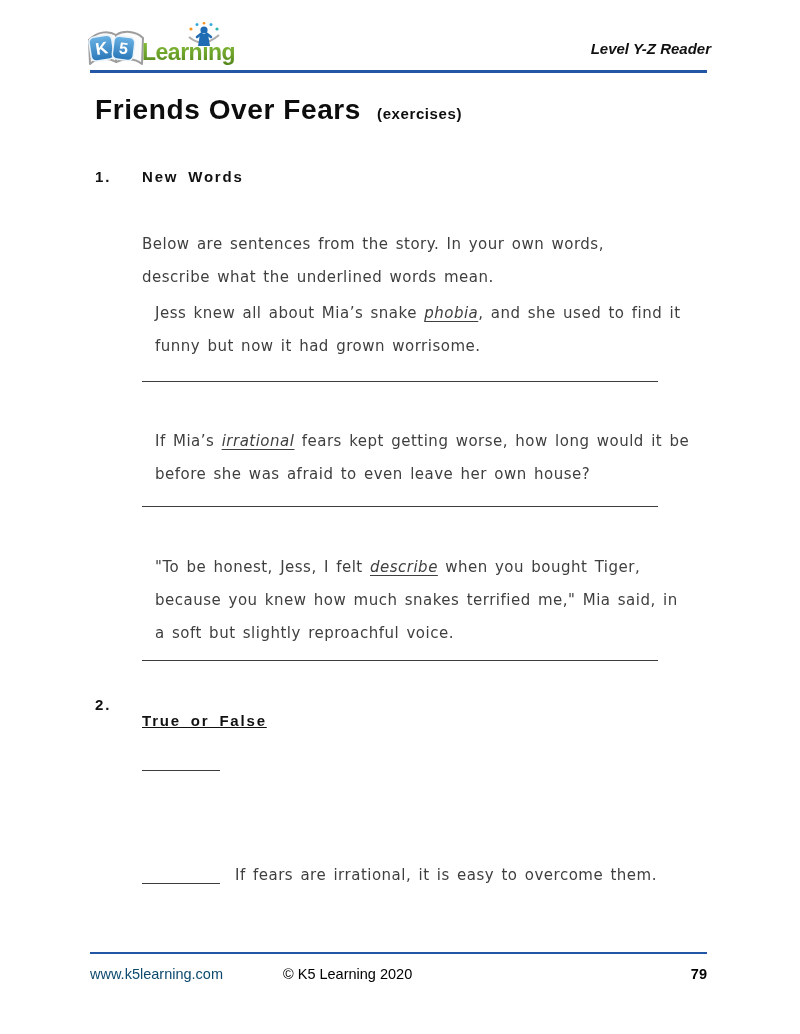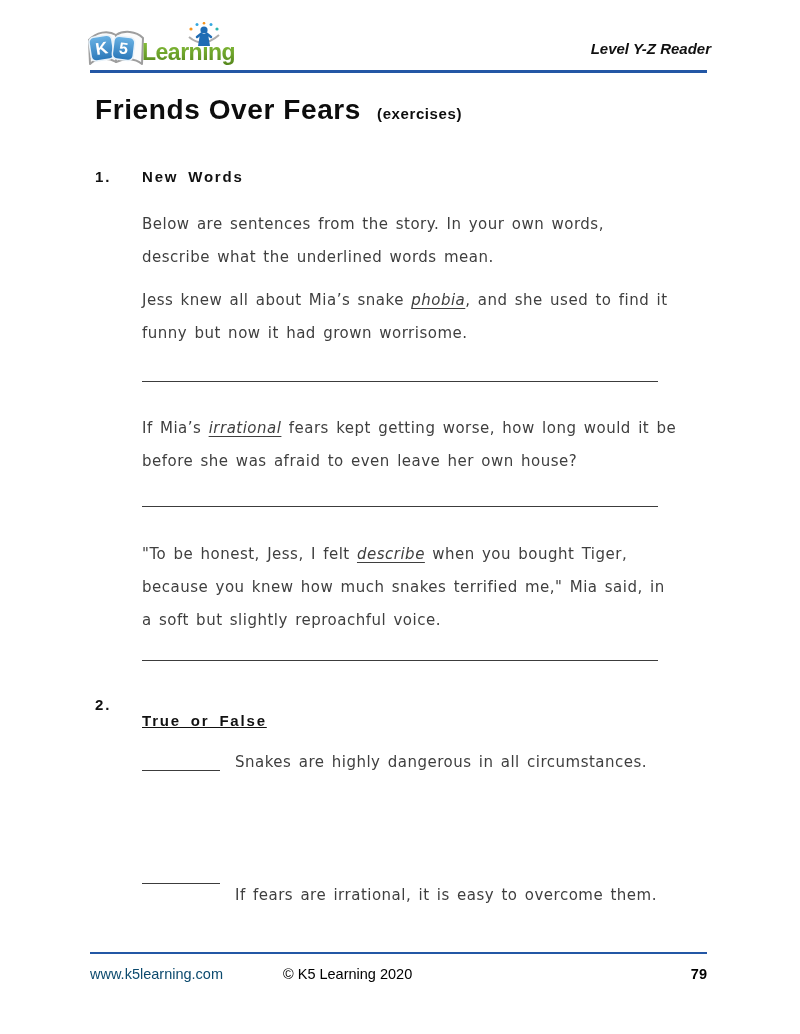--- a/index.html
+++ b/index.html
@@ -45,24 +45,24 @@
   .s1-head{ left:142px; top:168px; }
   .s2-num { left:95px;  top:696px; }
   .s2-head{ left:142px; top:712px;text-decoration:underline; }
 
   
   .bodytext {
     font-family:"DejaVu Sans", sans-serif;
     font-size:15px; line-height:33px; color:#3f3f3f;
     letter-spacing:0.5px; word-spacing:2px;
   }
-  .intro { position:absolute; left:142px; top:208px; }
+  .intro { position:absolute; left:142px; top:228px; }
   .intro span { display:block; }
 
-  .quote { position:absolute; left:142px; margin:0; }
+  .quote { position:absolute; left:142px; margin:13px; }
   .q1 { top:284px; width:565px; }
   .q2 { top:412px; width:585px; }
   .q3 { top:538px; width:525px; }
   .uword { font-style:italic; text-decoration:underline; text-underline-offset:3px; }
 
   .ansline {
     position:absolute; left:142px; width:516px; height:0;
     border-top:1.6px solid #3c3c3c;
   }
   .a1 { top:381px; } .a2 { top:506px; } .a3 { top:660px; }
@@ -70,21 +70,21 @@
   
   .tf-item { position:absolute; left:142px; display:flex; align-items:flex-start; }
   .tf1 { top:746px; } .tf2 { top:791px; } .tf3 { top:859px; }
   .tf-blank {
     flex:none; width:78px; height:24px; margin-right:15px;
     border-bottom:1.6px solid #3c3c3c;
   }
   .tf-text { margin:0; }
   .tf1 .tf-text { width:450px; }
   .tf2 .tf-text { width:415px; }
-  .tf3 .tf-text { width:480px;margin-top:20px; }
+  .tf3 .tf-text { width:480px; }
 
   
   .footer-rule {
     position:absolute; left:90px; top:952px; width:617px;
     border-top:2.5px solid #2357a5;
   }
   .footer-site { position:absolute; left:90px;  top:966px; font-size:14.5px; color:#0c4a6e; }
   .footer-copy { position:absolute; left:283px; top:966px; font-size:14.5px; color:#000; }
   .footer-page { position:absolute; right:93px; top:966px; font-size:14.5px; color:#000;font-weight:bold; }
 </style>
@@ -161,21 +161,20 @@
   <div class="ansline a2"></div>
 
   <p class="bodytext quote q3"><span>"To be honest, Jess, I felt </span><span class="uword">describe</span><span> when you bought Tiger, because you knew how much snakes terrified me," Mia said, in a soft but slightly reproachful voice.</span></p>
   <div class="ansline a3"></div>
 
   <div class="sec-num s2-num">2.</div>
   <div class="sec-head s2-head">True or False</div>
 
   <div class="tf-item tf1">
     <div class="tf-blank"></div>
-    <p class="bodytext tf-text">Snakes are highly dangerous in all circumstances.</p>
   </div>
 
 
   <div class="tf-item tf3">
     <div class="tf-blank"></div>
     <p class="bodytext tf-text">If fears are irrational, it is easy to overcome them.</p>
   </div>
 
   <div class="footer-rule"></div>
   <div class="footer-site">www.k5learning.com</div>

